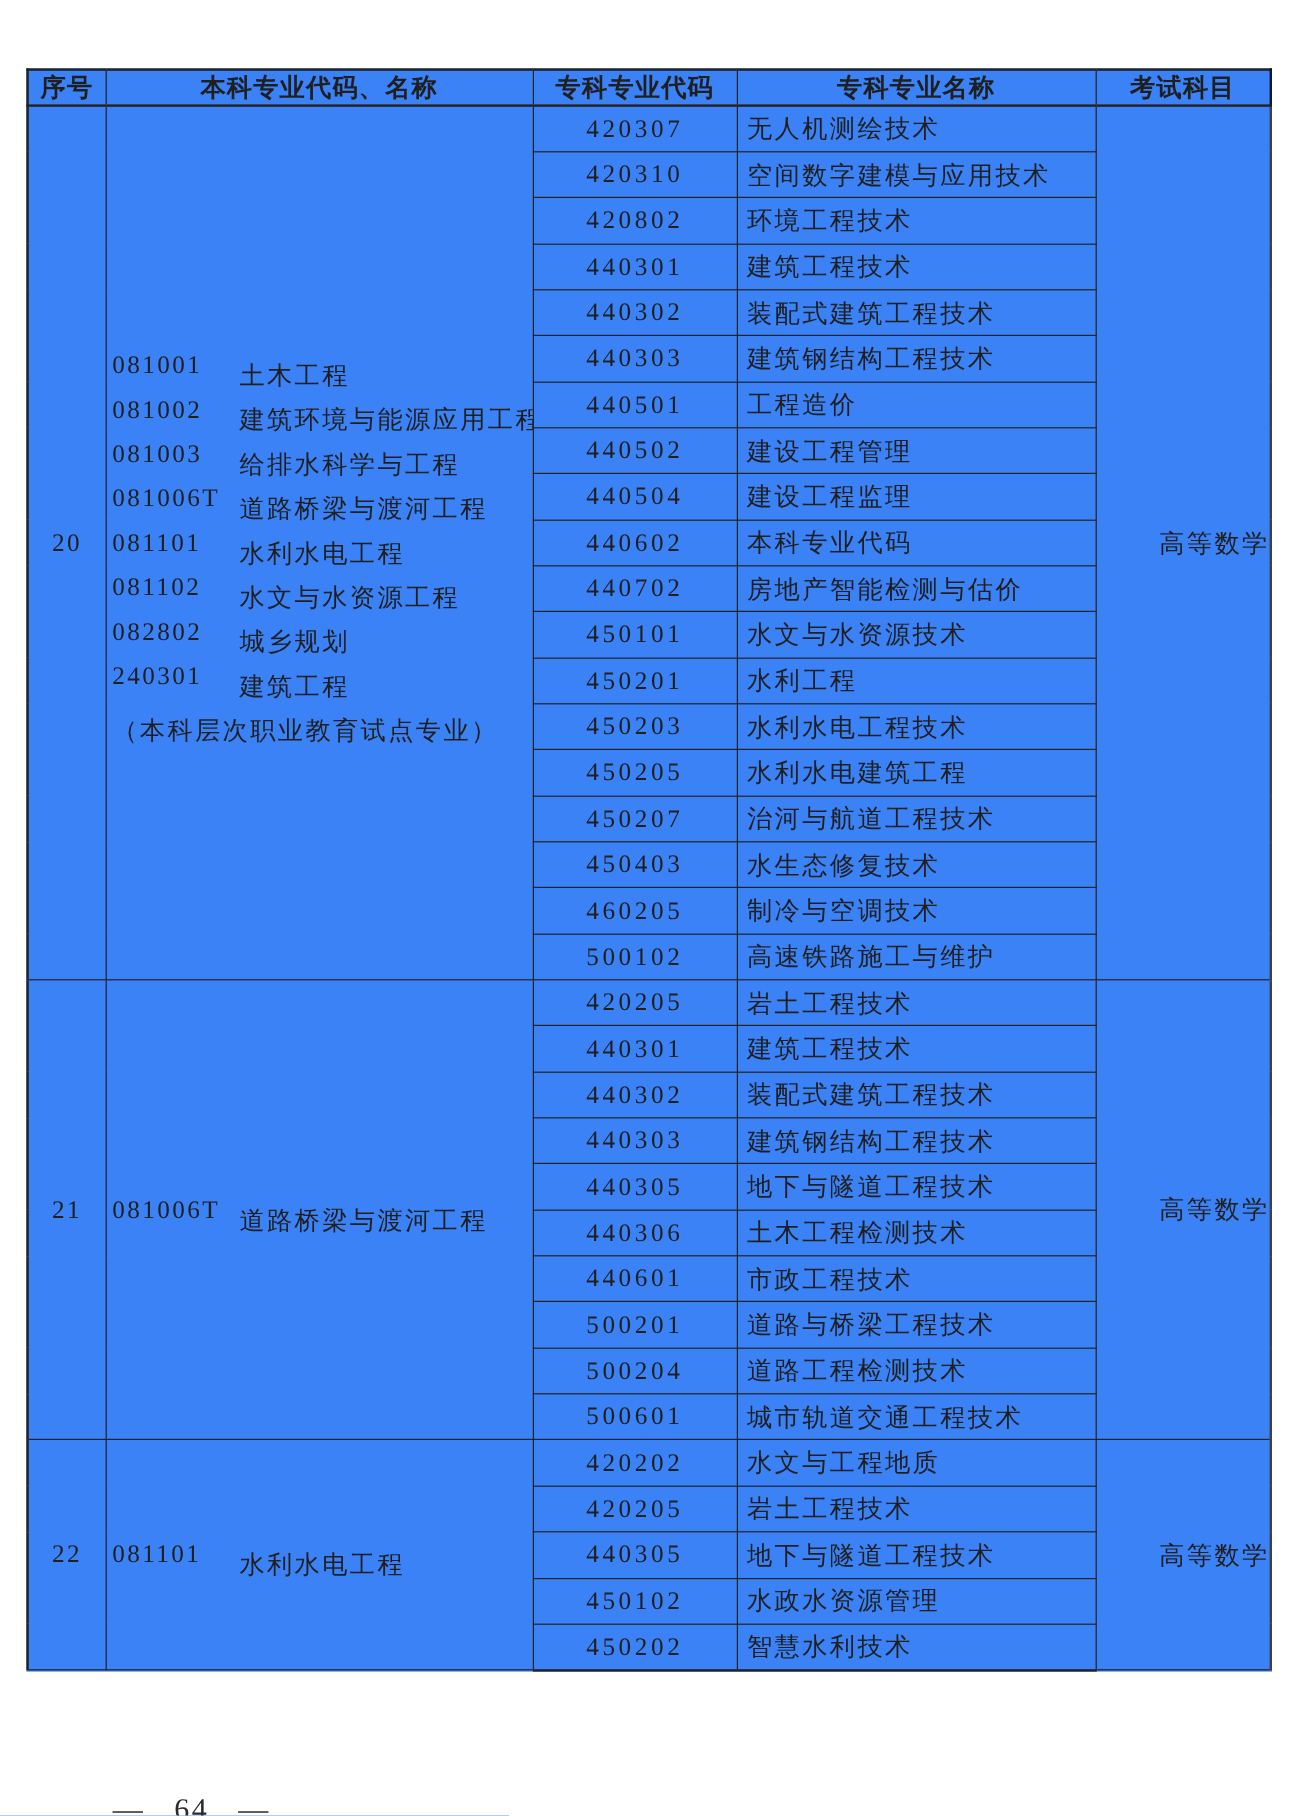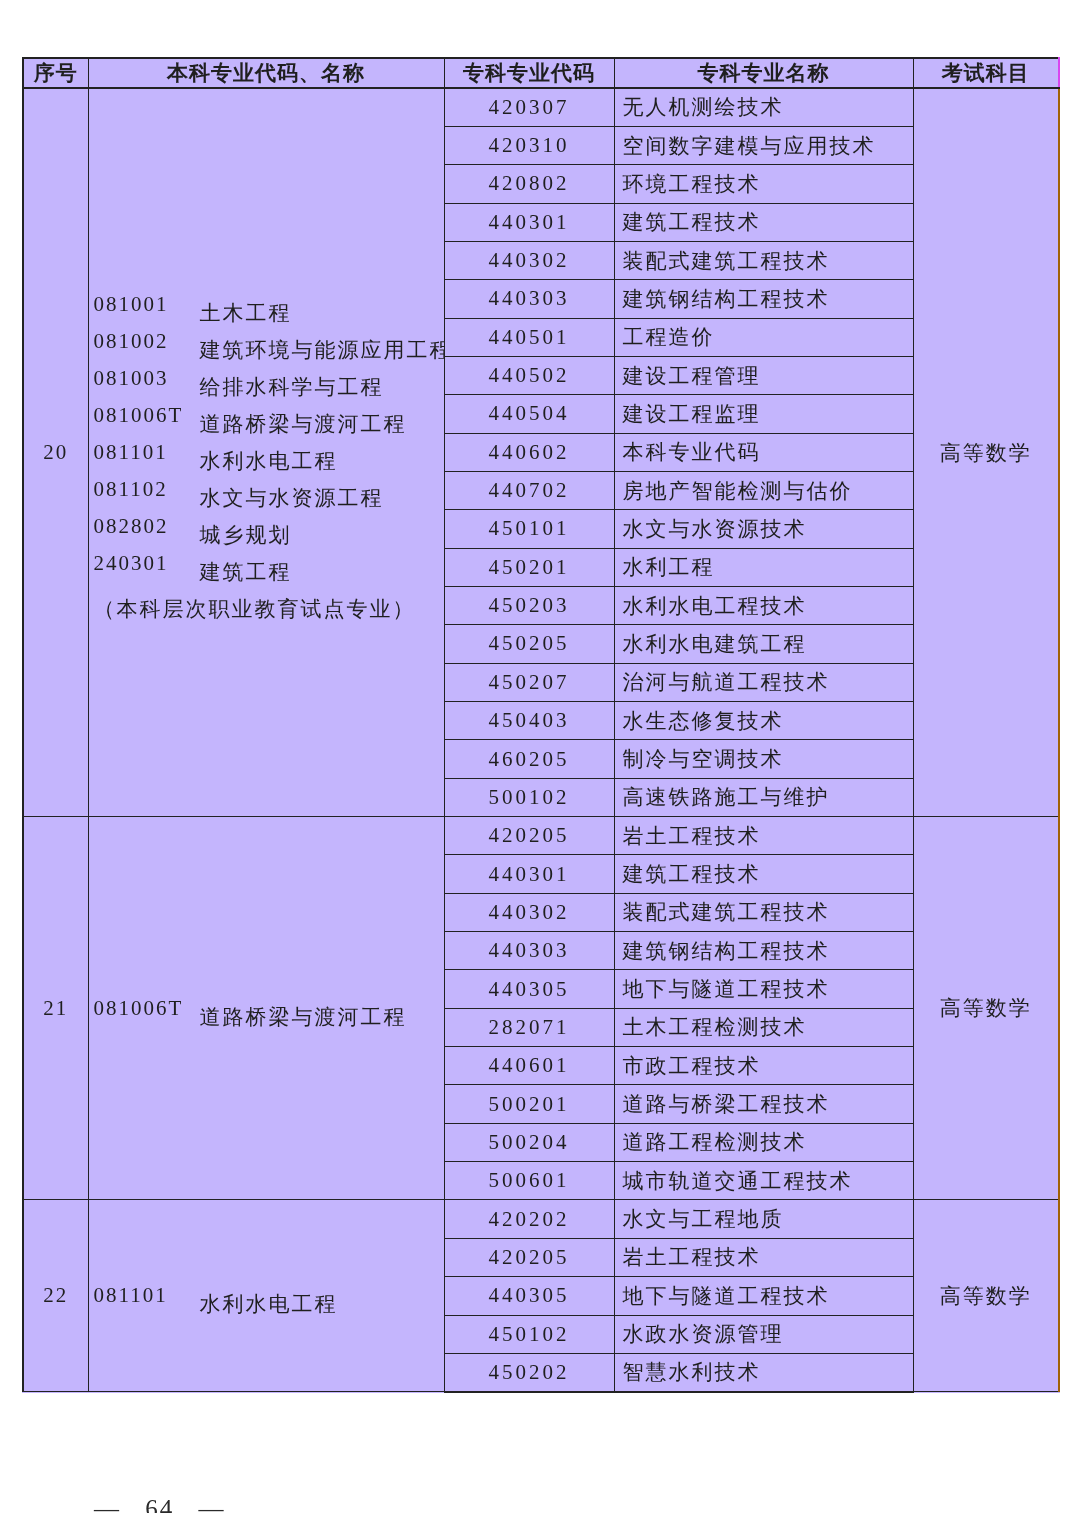--- a/index.html
+++ b/index.html
@@ -10,60 +10,60 @@
     color:#1f1f1f;
     position:relative;
   }
   .page{
     position:absolute; left:22px; top:57px;
   }
   table.majors{
     border-collapse:collapse;
     table-layout:fixed;
     width:1036px;
-    background:#c4b5fd;
+    background:#3b82f6;
     padding-left:32px;
   }
   table.majors col.c-seq{width:65px;}
   table.majors col.c-ug{width:356px;}
   table.majors col.c-code{width:170px;}
   table.majors col.c-name{width:299px;}
   table.majors col.c-exam{width:146px;}
   table.majors th{
     border:1px solid #222;
     border-top:2px solid #222;
     border-bottom:2px solid #222;
     height:28px;
     font-size:21px;
     font-weight:700;
     text-align:center;
     letter-spacing:1px;
     padding:0 2px;
     font-family:"Liberation Sans","DejaVu Sans",sans-serif;
   }
   table.majors th:first-child{border-left:2px solid #222;}
-  table.majors th:last-child{border-right:2px solid #d946ef;}
+  table.majors th:last-child{border-right:2px solid #0f172a;}
   table.majors td{
     border:1px solid #222;
     font-size:21px;
     padding:0;
     height:38.35px;
     box-sizing:border-box;
     overflow:hidden;
     white-space:nowrap;
   }
   table.majors td.seq{
     text-align:center;
     letter-spacing:2px;
     border-left:2px solid #222;
   }
   table.majors td.exam{
-    text-align:center;
-    letter-spacing:2px;
-    border-right:2px solid #a16207;
+    text-align:right;
+    letter-spacing:2px;
+    border-right:2px solid #404040;
   }
   table.majors td.code{
     text-align:center;
     letter-spacing:3px;
   }
   table.majors td.name{
     text-align:left;
     padding-left:8px;
     letter-spacing:2px;
     margin-left:36px;
@@ -255,21 +255,21 @@
         </tr>
         <tr>
           <td class="code">440303</td>
           <td class="name">建筑钢结构工程技术</td>
         </tr>
         <tr>
           <td class="code">440305</td>
           <td class="name">地下与隧道工程技术</td>
         </tr>
         <tr>
-          <td class="code">282071</td>
+          <td class="code">440306</td>
           <td class="name">土木工程检测技术</td>
         </tr>
         <tr>
           <td class="code">440601</td>
           <td class="name">市政工程技术</td>
         </tr>
         <tr>
           <td class="code">500201</td>
           <td class="name">道路与桥梁工程技术</td>
         </tr>

